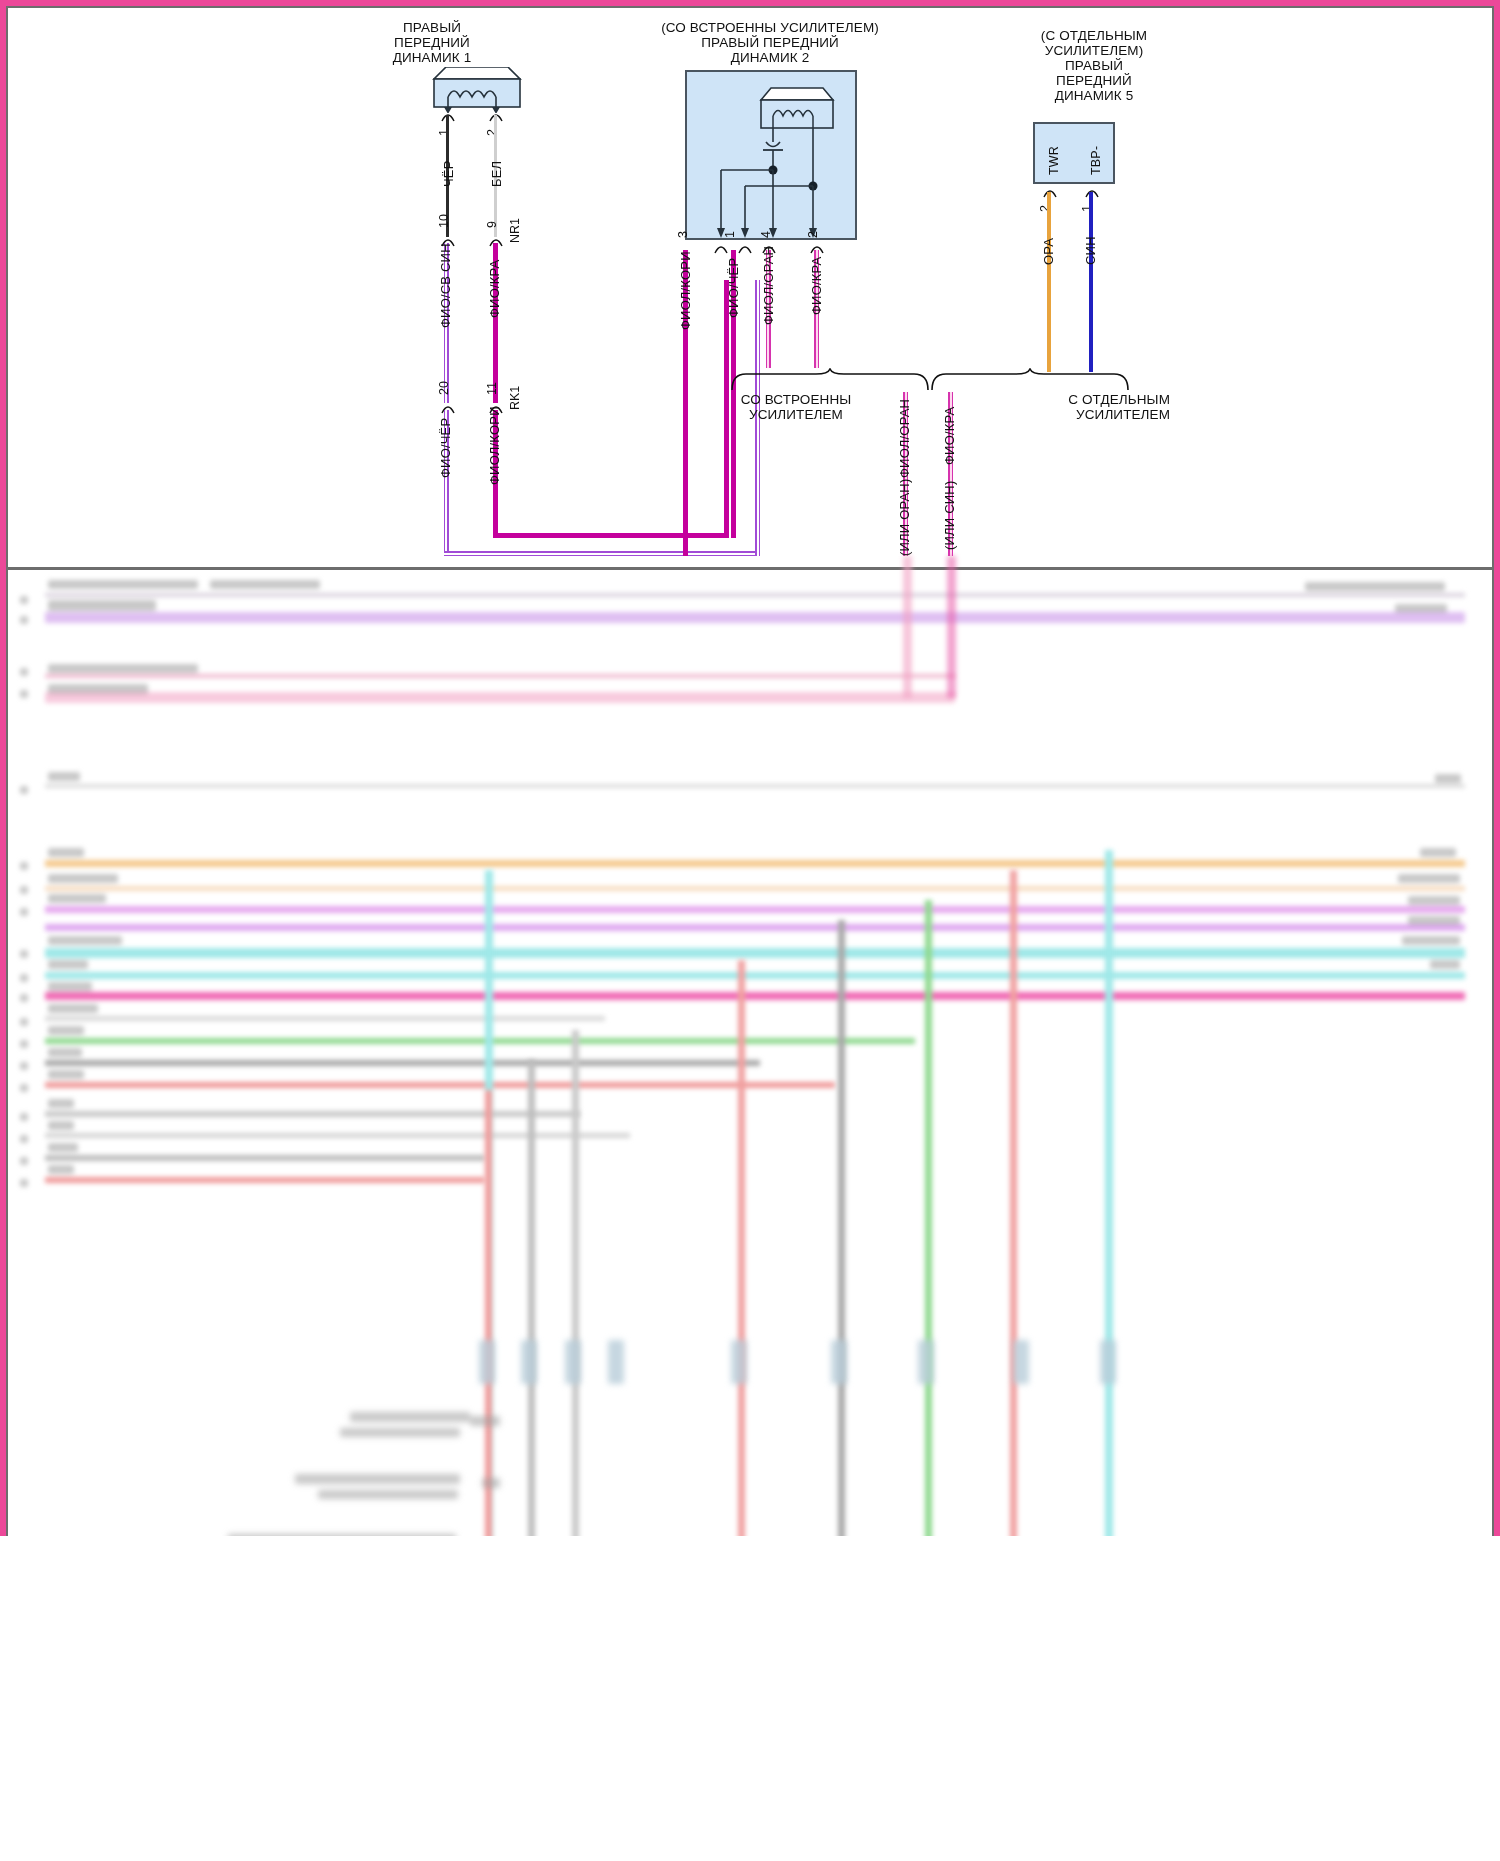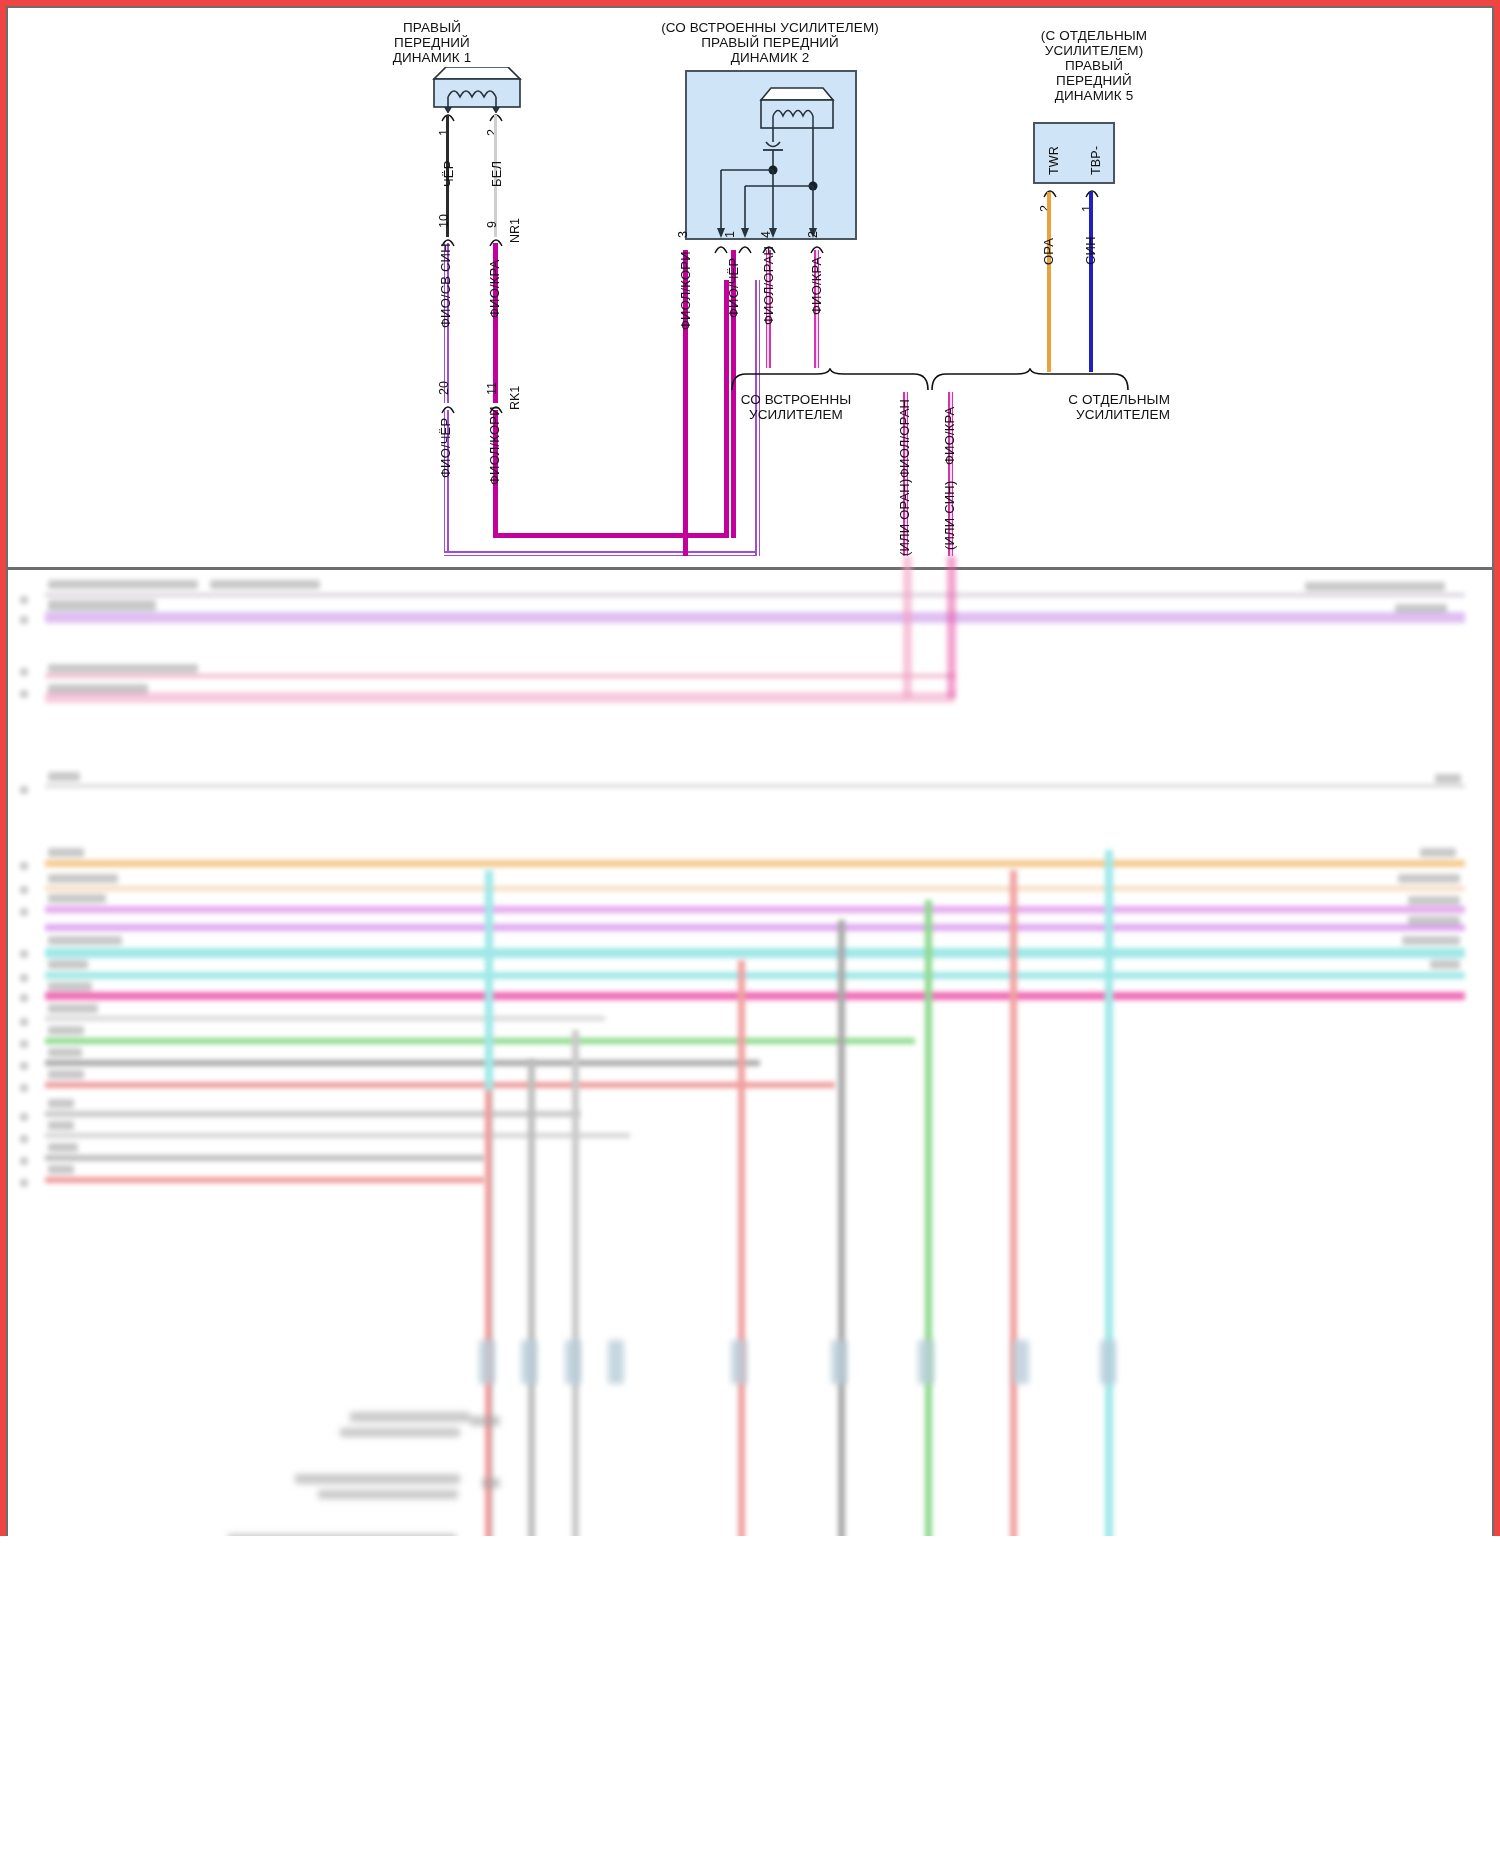--- a/index.html
+++ b/index.html
@@ -1,17 +1,17 @@
 <!DOCTYPE html>
 <html><head>
 <meta charset="utf-8">
 <style>
   html,body{margin:0;padding:0;background:#fff;}
   body{font-family:"Liberation Sans",sans-serif;}
-  #page{position:relative;width:1500px;height:1536px;background:#ef4444;overflow:hidden;}
+  #page{position:relative;width:1500px;height:1536px;background:#ec4899;overflow:hidden;}
 
   
   .frame-top{position:absolute;left:6px;top:6px;width:1488px;height:563px;border:2px solid #6d6d6d;background:#fff;box-sizing:border-box;}
   .frame-bot{position:absolute;left:6px;top:568px;width:1488px;height:1287px;border:2px solid #6d6d6d;background:#fff;box-sizing:border-box;}
 
   
   .lbl{position:absolute;font-size:13.5px;line-height:15px;color:#111;text-align:center;white-space:pre-line;letter-spacing:.1px;}
   .vlbl{position:absolute;font-size:13px;color:#111;white-space:nowrap;
         transform-origin:0 0;transform:rotate(-90deg);letter-spacing:.2px;}
   .pin{position:absolute;font-size:12.5px;color:#111;white-space:nowrap;

